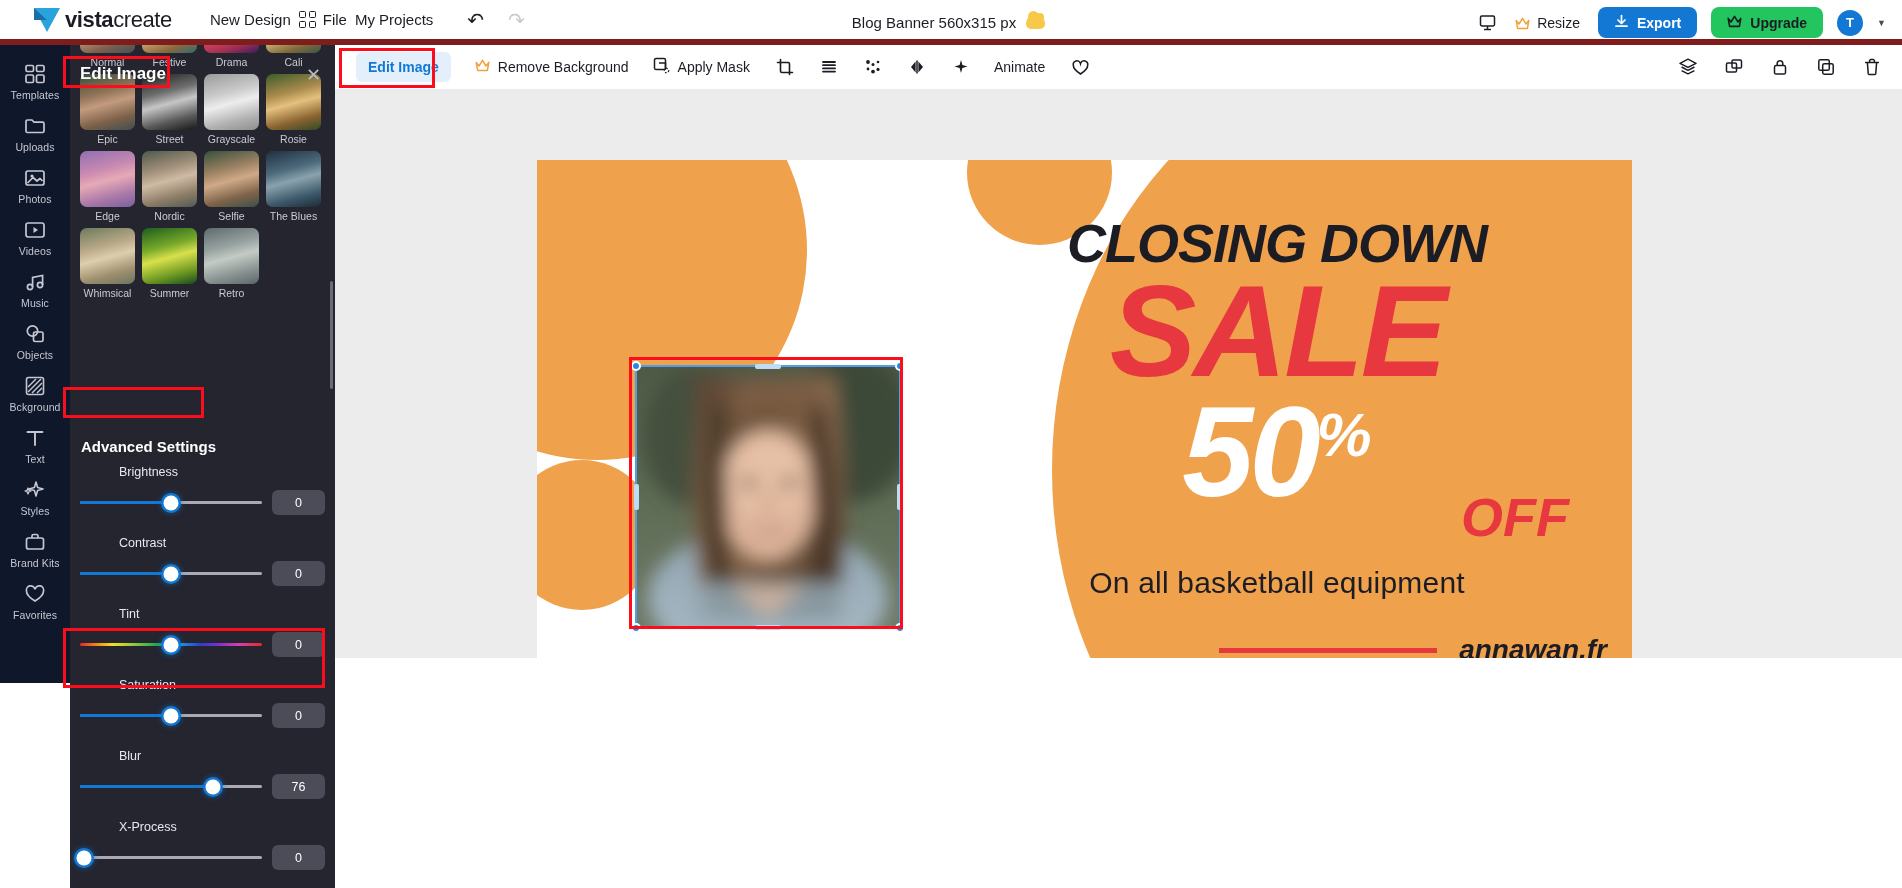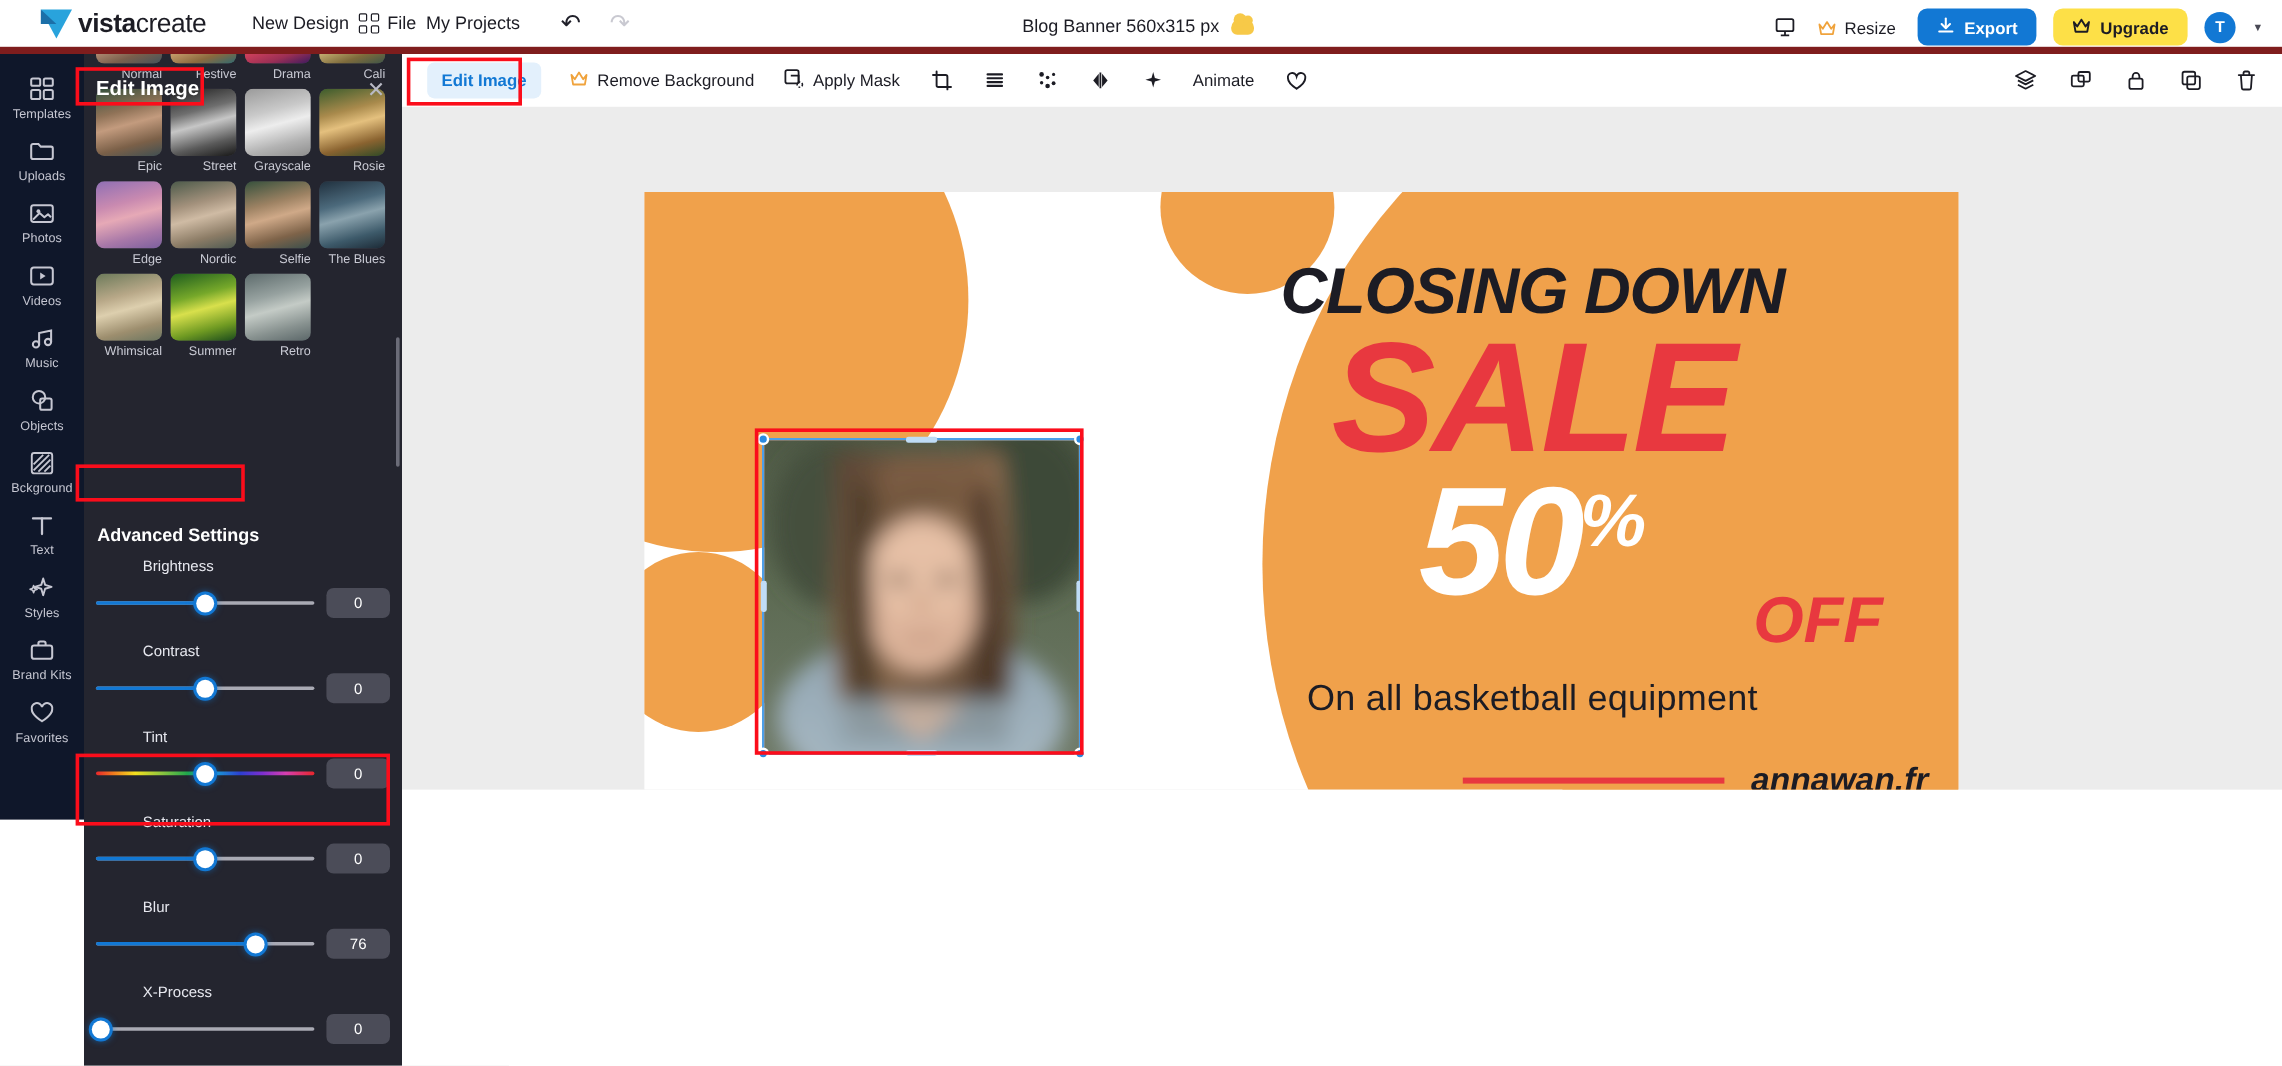--- a/index.html
+++ b/index.html
@@ -72,21 +72,21 @@
   .crown {
     width:15px;height:12px;position:relative;flex:0 0 auto;
   }
   .crown svg { display:block; }
   .btn {
     display:flex;align-items:center;gap:8px;height:31px;padding:0 16px;
     border-radius:8px;font-size:14px;font-weight:700;cursor:pointer;border:none;
     font-family:"Liberation Sans",sans-serif;
   }
   .btn-export { background:#1278d4; color:#fff; }
-  .btn-upgrade { background:#fde047; color:#1c1c24; }
+  .btn-upgrade { background:#22c55e; color:#1c1c24; }
   .avatar {
     width:26px;height:26px;border-radius:50%;background:#1278d4;color:#fff;
     font-size:13px;font-weight:700;display:flex;align-items:center;justify-content:center;cursor:pointer;
   }
   .caret { font-size:9px; color:#4a4a55; cursor:pointer; }
 
   
   #rail {
     position:absolute;left:0;top:45px;width:70px;height:638px;
     background:#0f172a; display:flex;flex-direction:column;align-items:center;
@@ -117,21 +117,21 @@
   }
   .fcell { width:55px; cursor:pointer; }
   .fthumb {
     width:55px;height:56px;border-radius:7px;overflow:hidden;position:relative;
     background:#3a3b45;
   }
   .fthumb .face {
     position:absolute;inset:0;
   }
   .flabel {
-    text-align:right;font-size:10.5px;color:#c9cad4;margin-top:3px;
+    text-align:center;font-size:10.5px;color:#c9cad4;margin-top:3px;
     white-space:nowrap;overflow:hidden;text-overflow:ellipsis;
   }
   .adv-title {
     position:absolute;left:11px;top:393px;font-size:15px;font-weight:700;
   }
   .sliders { position:absolute; left:0; top:420px; width:265px; }
   .srow { padding:0 10px; margin-bottom:21px; position:relative; }
   .srow .name { font-size:12.5px;color:#e7e8ef;margin-bottom:11px;margin-left:39px; }
   .srow .line { display:flex;align-items:center;gap:10px; }
   .track {

